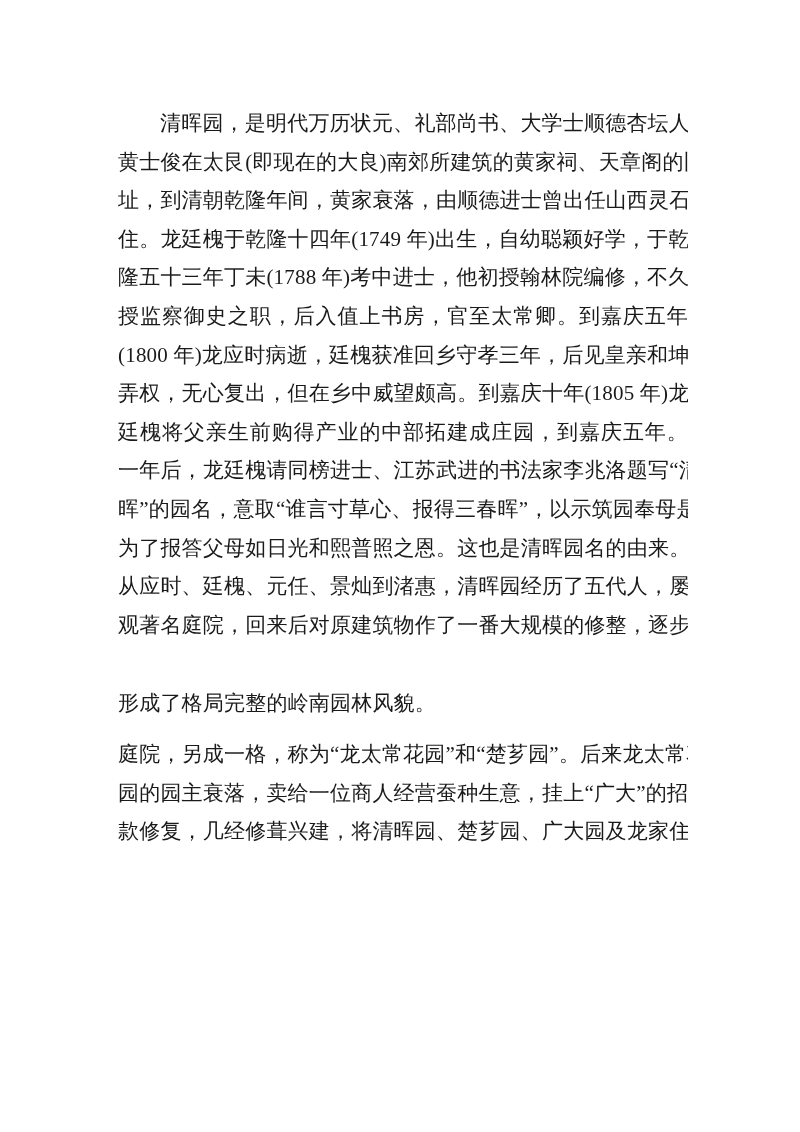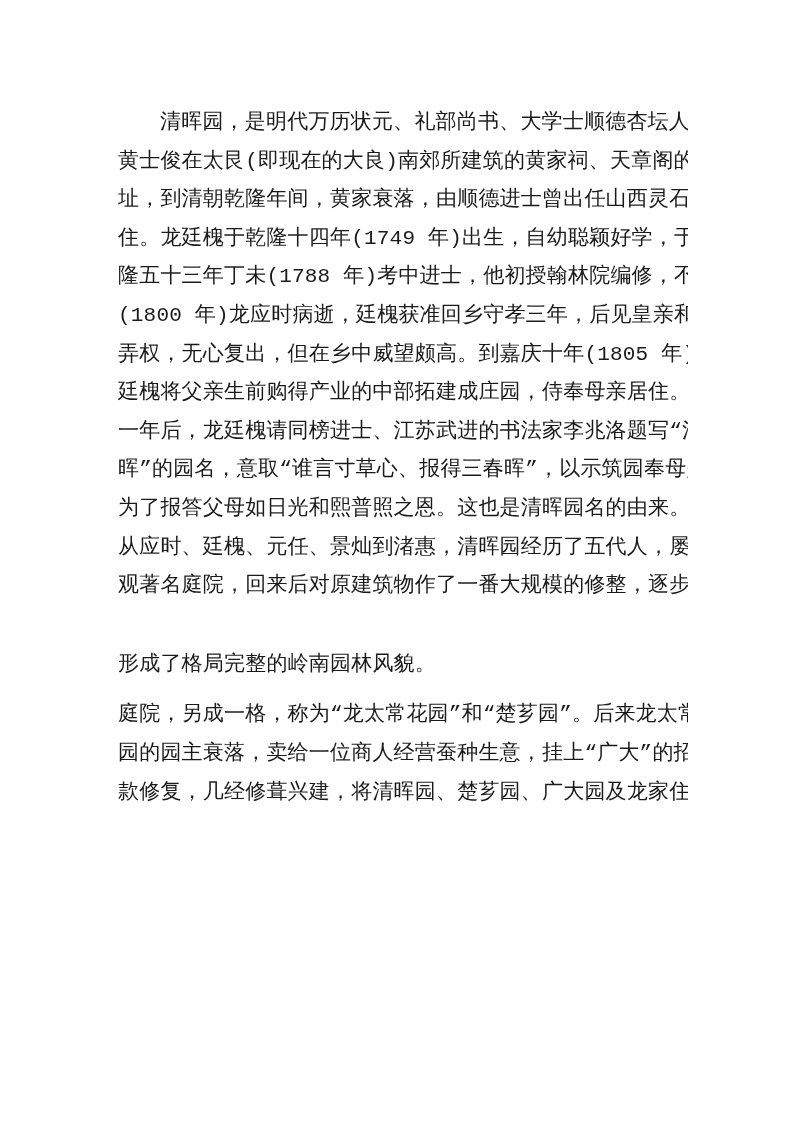--- a/index.html
+++ b/index.html
@@ -2,21 +2,21 @@
 <html><head>
 <meta charset="utf-8">
 <style>
   html, body { margin: 0; padding: 0; background: #ffffff; }
   body { width: 800px; height: 1132px; position: relative; overflow: hidden; }
   .page {
     position: absolute;
     left: 118px;
     top: 104px;
     width: 570px;
-    font-family: Liberation Mono, monospace;
+    font-family: Liberation Serif, serif;
     color: #1a1a1a;
     font-size: 21px;
     letter-spacing: 0.2px;
   }
   .line {
     height: 38.6px;
     line-height: 38.6px;
     white-space: nowrap;
     overflow: hidden;
     text-align: justify;
@@ -29,23 +29,24 @@
 </head>
 <body>
 
 <div class="page">
   <div>
     <div class="line indent">清晖园，是明代万历状元、礼部尚书、大学士顺德杏坛人</div>
     <div class="line">黄士俊在太艮(即现在的大良)南郊所建筑的黄家祠、天章阁的旧</div>
     <div class="line">址，到清朝乾隆年间，黄家衰落，由顺德进士曾出任山西灵石</div>
     <div class="line">住。龙廷槐于乾隆十四年(1749 年)出生，自幼聪颖好学，于乾</div>
     <div class="line">隆五十三年丁未(1788 年)考中进士，他初授翰林院编修，不久</div>
+    <div class="line">授监察御史之职，后入值上书房，官至太常卿。到嘉庆五年</div>
     <div class="line">(1800 年)龙应时病逝，廷槐获准回乡守孝三年，后见皇亲和坤</div>
     <div class="line">弄权，无心复出，但在乡中威望颇高。到嘉庆十年(1805 年)龙</div>
-    <div class="line">廷槐将父亲生前购得产业的中部拓建成庄园，侍奉母亲居住。</div>
+    <div class="line">廷槐将父亲生前购得产业的中部拓建成庄园，到嘉庆五年。</div>
     <div class="line">一年后，龙廷槐请同榜进士、江苏武进的书法家李兆洛题写“清</div>
     <div class="line">晖”的园名，意取“谁言寸草心、报得三春晖”，以示筑园奉母是</div>
     <div class="line">为了报答父母如日光和熙普照之恩。这也是清晖园名的由来。</div>
     <div class="line">从应时、廷槐、元任、景灿到渚惠，清晖园经历了五代人，屡</div>
     <div class="line">观著名庭院，回来后对原建筑物作了一番大规模的修整，逐步</div>
     <div class="line last">形成了格局完整的岭南园林风貌。</div>
   </div>
   <div class="para-gap"></div>
   <div>
     <div class="line">庭院，另成一格，称为“龙太常花园”和“楚芗园”。后来龙太常花</div>

